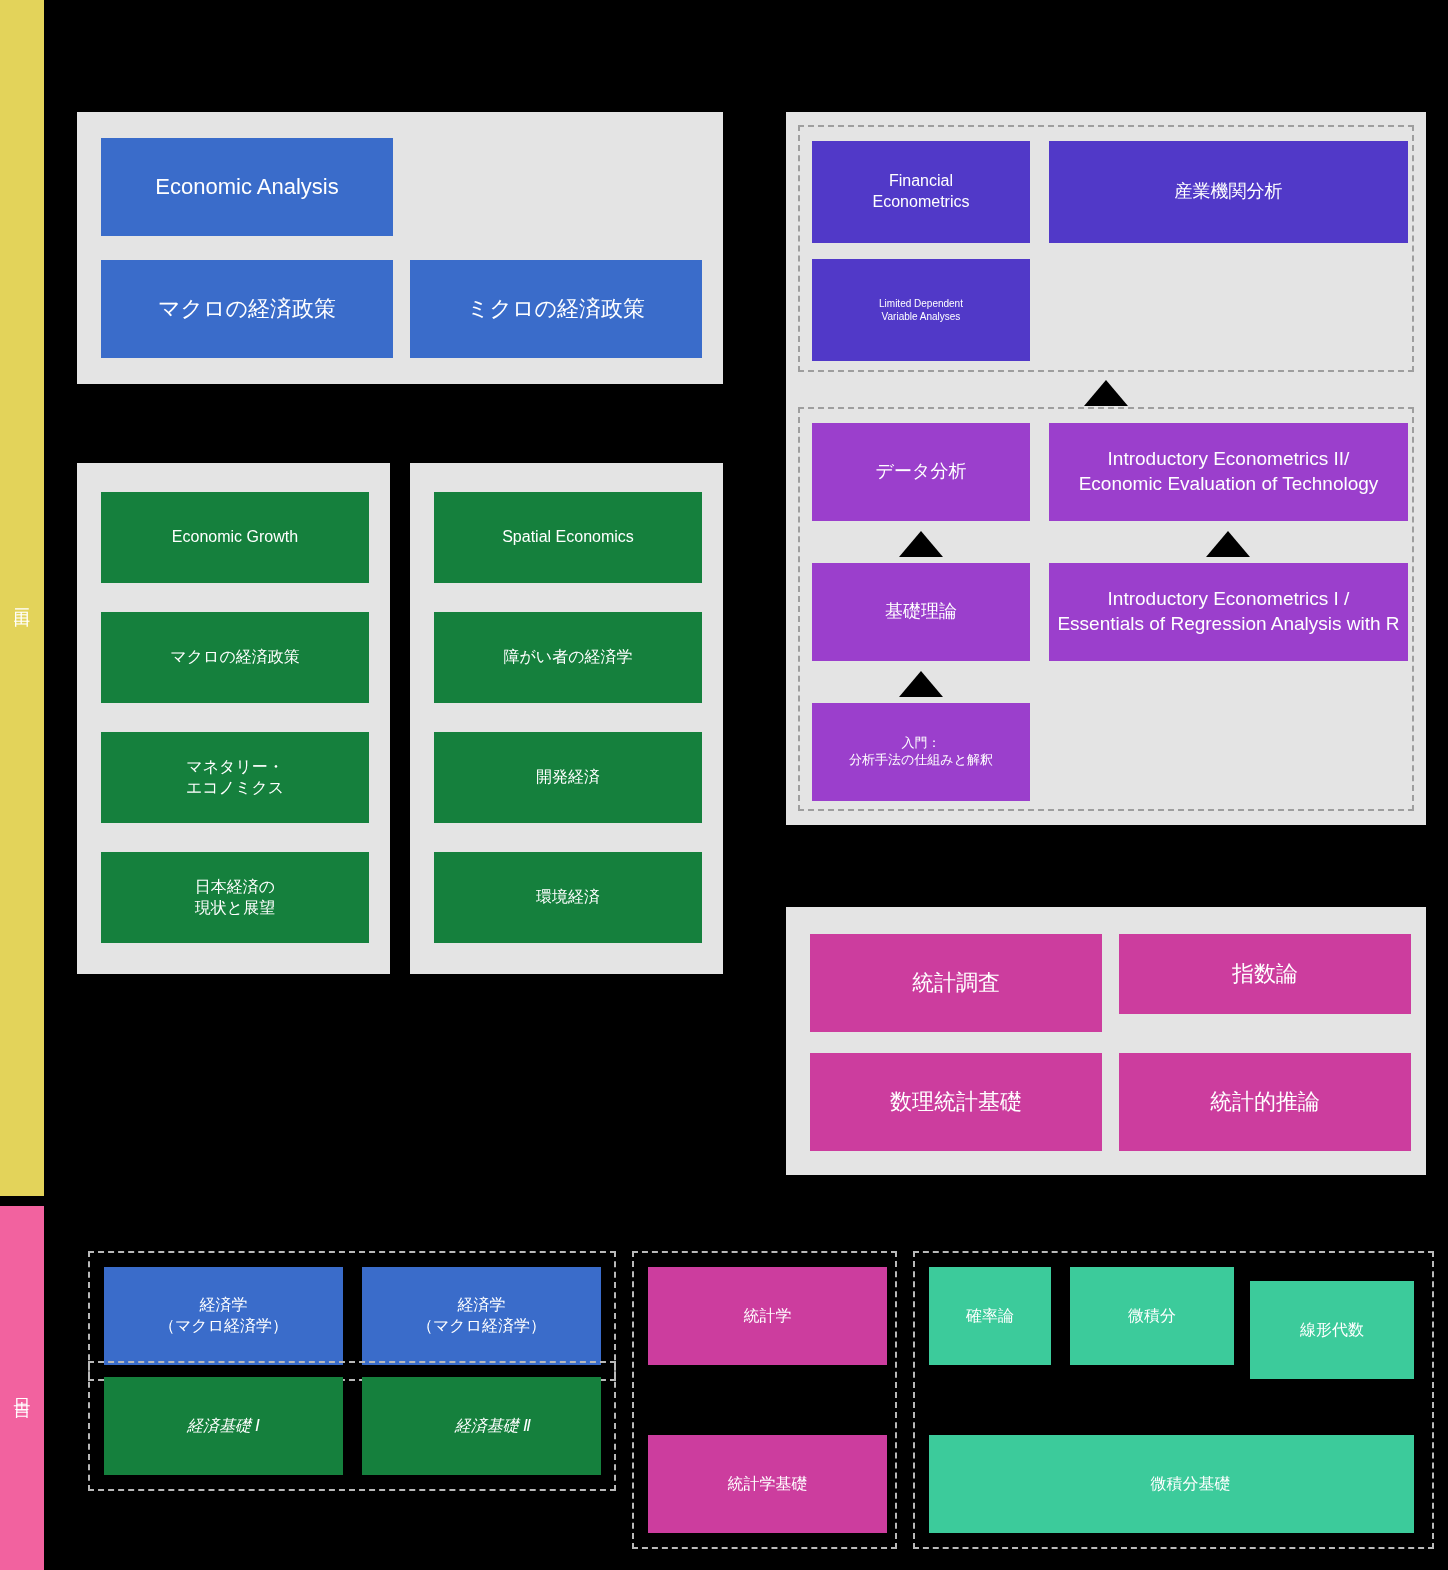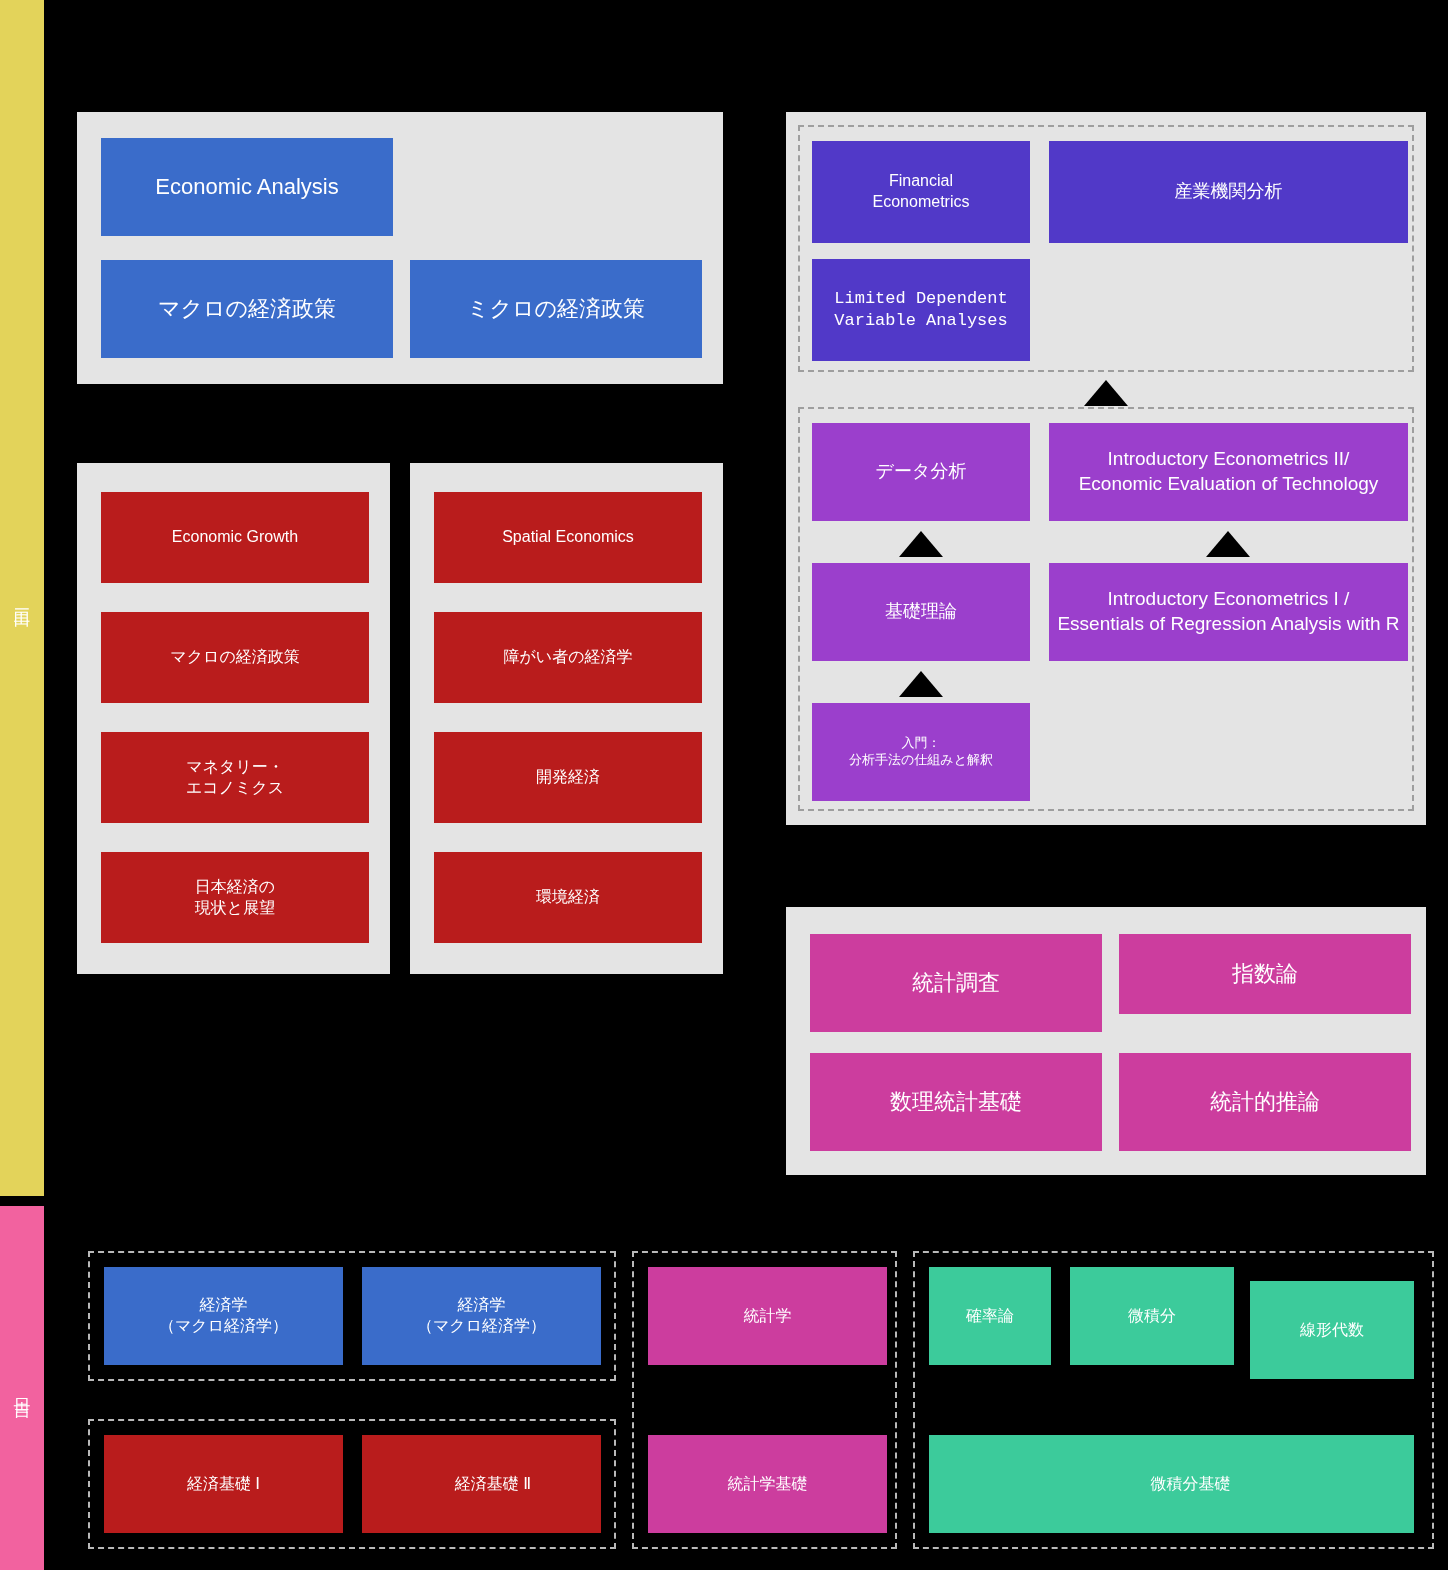--- a/index.html
+++ b/index.html
@@ -49,29 +49,29 @@
     position: absolute;
     display: flex;
     align-items: center;
     justify-content: center;
     text-align: center;
     color: #ffffff;
     line-height: 1.3;
     padding: 2px 6px;
   }
   .c-blue      { background: #3a6cca; }
-  .c-lightblue { background: #b91c1c; }
+  .c-lightblue { background: #15803d; }
   .c-indigo    { background: #5139c8; }
   .c-purple    { background: #9b3fcc; }
   .c-pink      { background: #cc3d9e; }
   .c-green     { background: #3ccb9b; }
 
   .fs13 { font-size: 13px; }
   .fs14 { font-size: 19px; }
-  .fs15 { font-size: 17px; font-family: Liberation Mono, monospace; }
+  .fs15 { font-size: 10px; }
   .fs16 { font-size: 16px; }
   .fs17 { font-size: 22px; }
   .fs18 { font-size: 18px; }
 
   
   .dashed {
     position: absolute;
     border: 2px dashed #9e9e9e;
   }
   .dashed-dark {
@@ -229,21 +229,21 @@
       </span>
     </div>
     <div class="box c-blue fs16" style="left:272px; top:14px; width:239px; height:98px;">
       <span>
         <span>経済学</span><br>
         <span>（マクロ経済学）</span>
       </span>
     </div>
   </div>
 
-  <div class="dashed-dark" style="left:88px; top:1419px; width:528px; height:130px;">
+  <div class="dashed-dark" style="left:88px; top:1361px; width:528px; height:130px;font-style:italic;">
     <div class="box c-lightblue fs16" style="left:14px; top:14px; width:239px; height:98px;">
       <span>経済基礎 Ⅰ</span>
     </div>
     <div class="box c-lightblue fs16" style="left:272px; top:14px; width:239px; height:98px;padding-left:29px;">
       <span>経済基礎 Ⅱ</span>
     </div>
   </div>
 
   <div class="dashed-dark" style="left:632px; top:1251px; width:265px; height:298px;">
     <div class="box c-pink fs16" style="left:14px; top:14px; width:239px; height:98px;">

